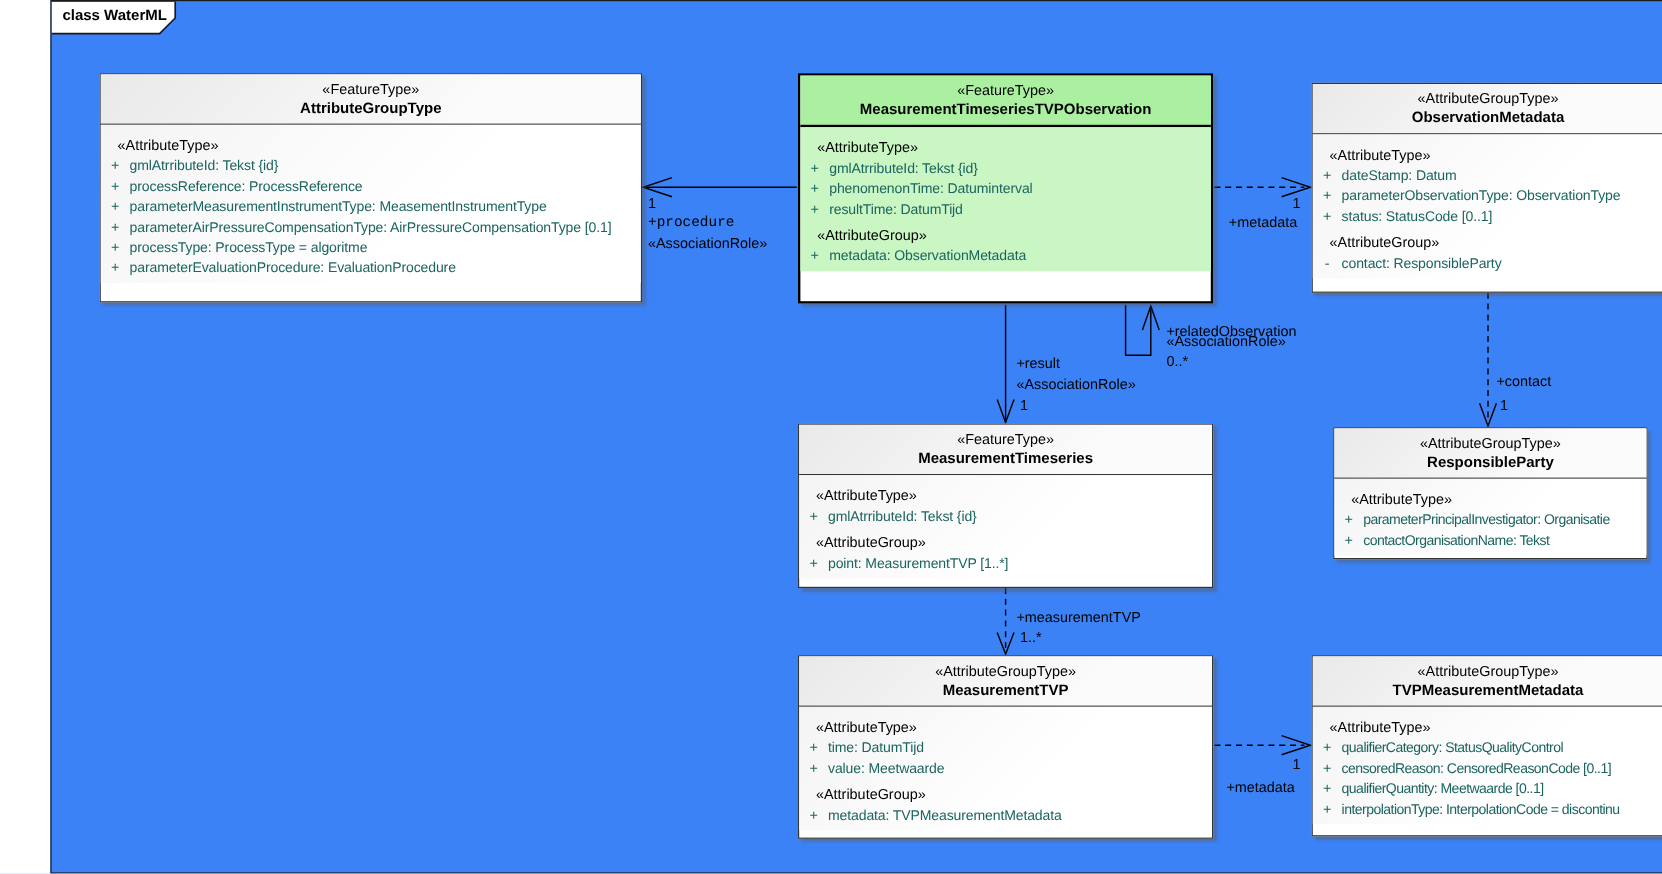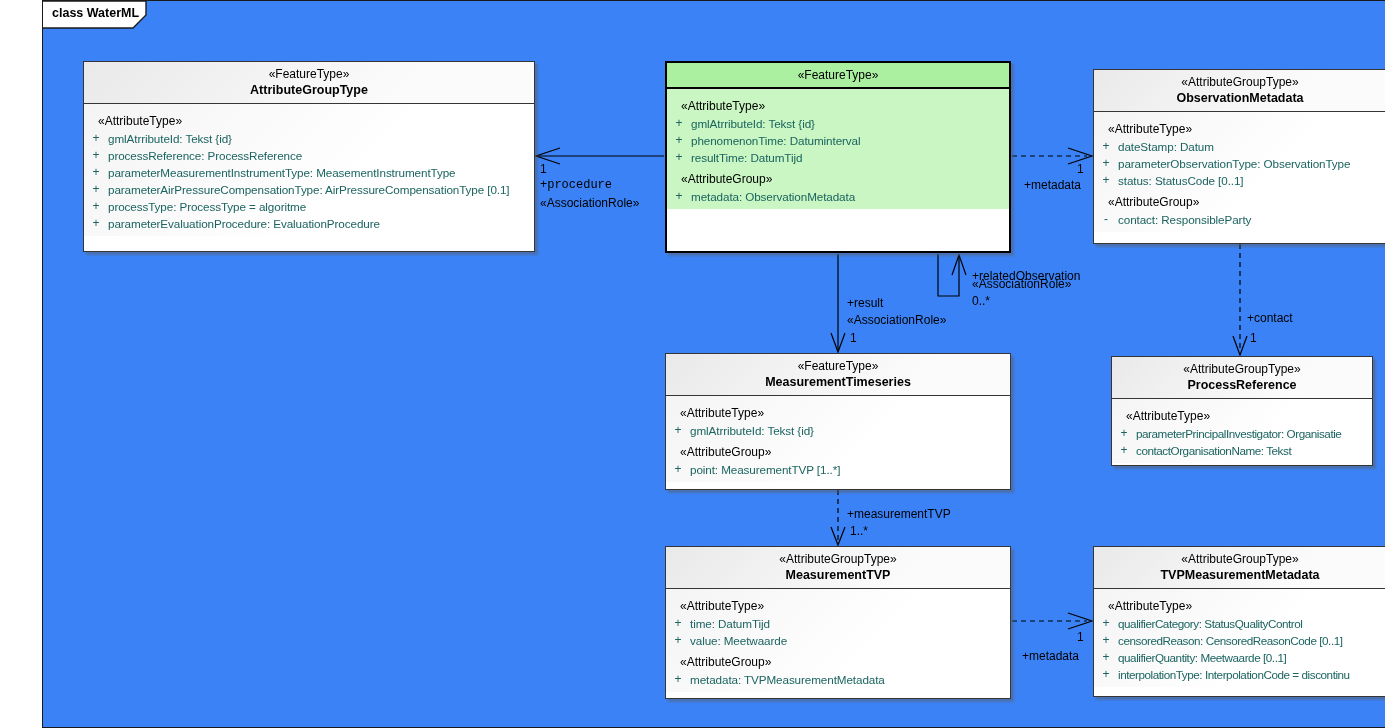--- a/index.html
+++ b/index.html
@@ -128,20 +128,21 @@
         <div class="attr-row">
           <span class="attr-vis">+</span>
           <span class="attr-text">parameterEvaluationProcedure: EvaluationProcedure</span>
         </div>
       </div>
   </div>
 
   <div class="uml-class highlight" style="left:622px;top:60px;width:346px;height:192px;">
     <div class="hdr">
       <div class="stereo">«FeatureType»</div>
+      <div class="cname">MeasurementTimeseriesTVPObservation</div>
     </div>
     <div class="cls-body">
         <div class="sec-header">«AttributeType»</div>
         <div class="attr-row">
           <span class="attr-vis">+</span>
           <span class="attr-text">gmlAtrributeId: Tekst {id}</span>
         </div>
         <div class="attr-row">
           <span class="attr-vis">+</span>
           <span class="attr-text">phenomenonTime: Datuminterval</span>
@@ -200,21 +201,21 @@
         <div class="attr-row">
           <span class="attr-vis">+</span>
           <span class="attr-text">point: MeasurementTVP [1..*]</span>
         </div>
       </div>
   </div>
 
   <div class="uml-class tight" style="left:1068px;top:355px;width:262px;height:110px;">
     <div class="hdr">
       <div class="stereo">«AttributeGroupType»</div>
-      <div class="cname">ProcessReference</div>
+      <div class="cname">ResponsibleParty</div>
     </div>
     <div class="cls-body">
         <div class="sec-header">«AttributeType»</div>
         <div class="attr-row">
           <span class="attr-vis">+</span>
           <span class="attr-text">parameterPrincipalInvestigator: Organisatie</span>
         </div>
         <div class="attr-row">
           <span class="attr-vis">+</span>
           <span class="attr-text">contactOrganisationName: Tekst</span>

